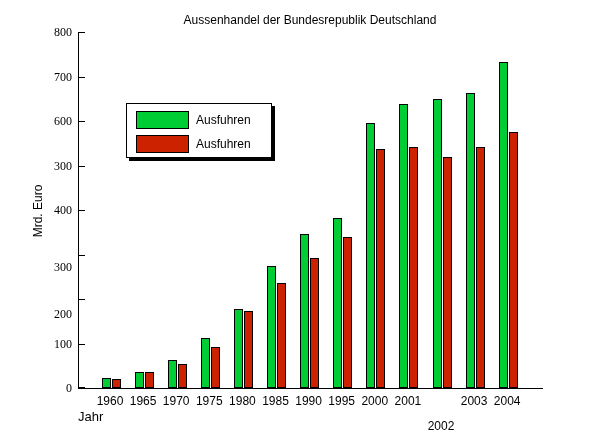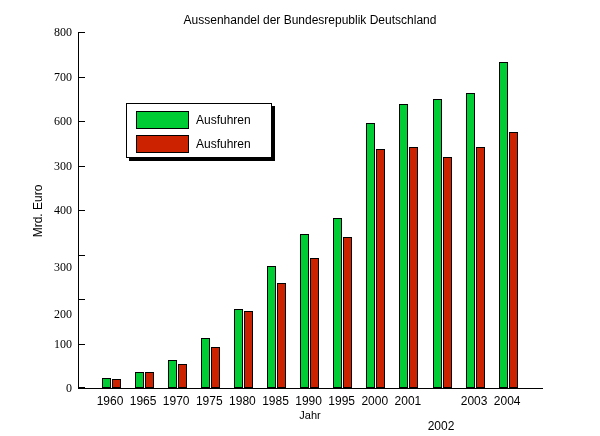--- a/index.html
+++ b/index.html
@@ -15,21 +15,21 @@
     position:absolute;left:78px;top:13px;width:464px;
     text-align:center;font-size:12px;
   }
   .y-axis-label{
     position:absolute;left:38px;top:211px;
     transform:translate(-50%,-50%) rotate(-90deg);
     white-space:nowrap;font-size:12px;
   }
   .x-axis-label{
     position:absolute;left:78px;top:409px;width:464px;
-    text-align:center;font-size:11px;
+    font-size:13px;
   }
   .plot-area{
     position:absolute;left:78px;top:32px;width:464px;height:356px;
     border-left:1px solid #000;
     border-bottom:1px solid #000;
     box-sizing:content-box;
   }
   .ytick-mark{position:absolute;left:0;width:6px;height:1px;background:#000;}
   .ytick-label{position:absolute;left:28px;width:44px;text-align:right;font-size:12px;line-height:13px;font-family:Liberation Serif, serif;}
   .xtick-label{position:absolute;width:40px;text-align:center;font-size:12px;}

